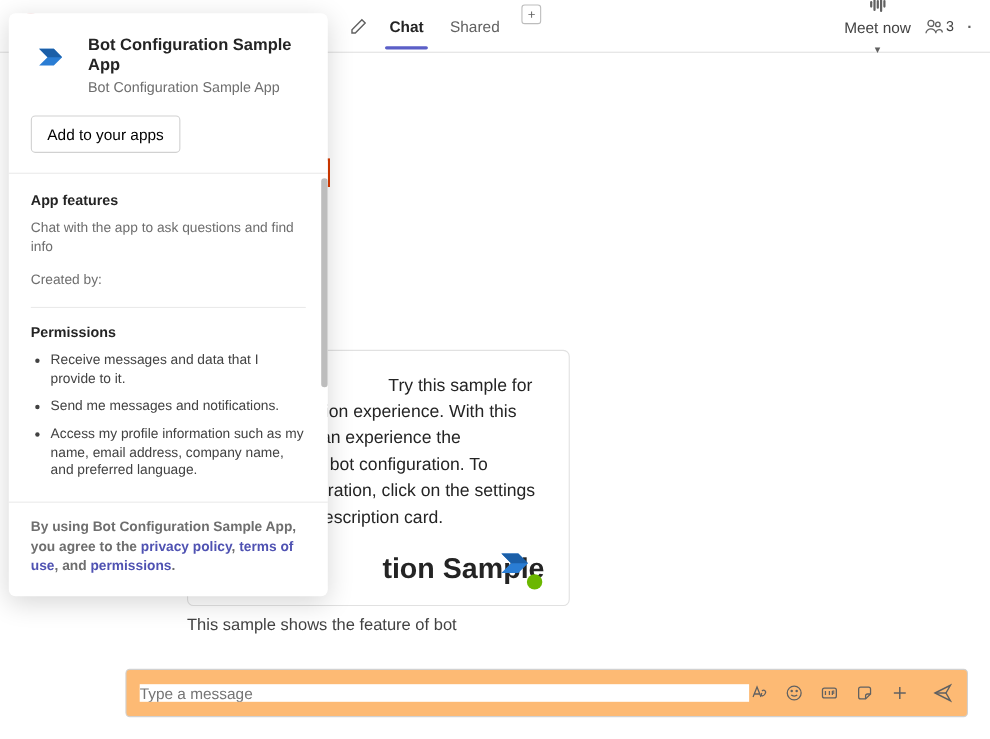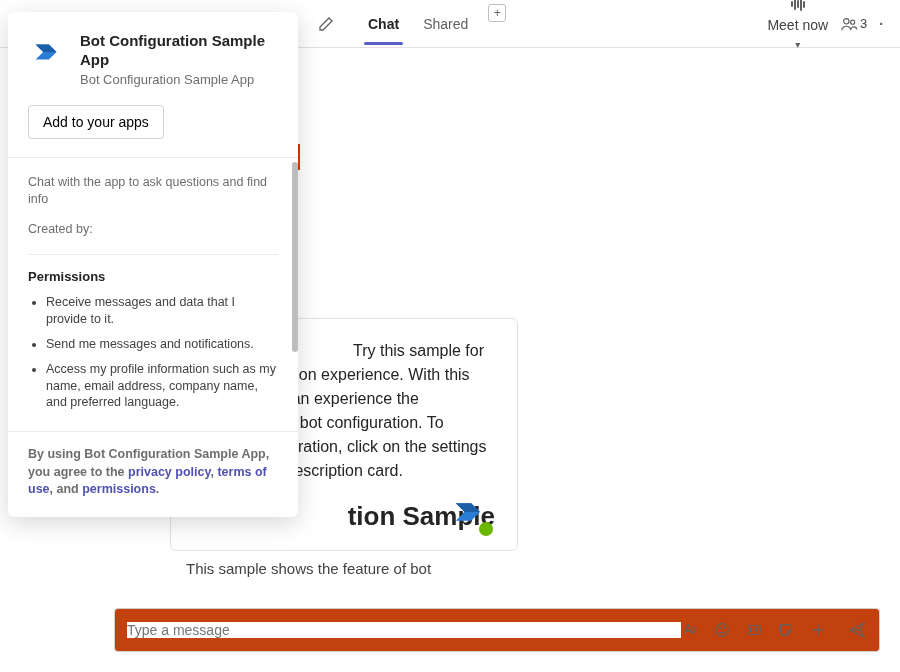--- a/index.html
+++ b/index.html
@@ -45,40 +45,40 @@
     .bot-avatar { width: 32px; height: 32px; border-radius: 4px; background: #fff; border: 1px solid #e1e1e1; display: flex; align-items: center; justify-content: center; }
     .added-text { font-size: 13px; color: #616161; }
     .added-text a { color: #4f52b2; text-decoration: underline; }
 
     .card { position: absolute; top: 270px; left: 170px; width: 348px; border: 1px solid #e1e1e1; border-radius: 6px; background: #fff; padding: 20px 22px 18px; }
     .card-text { font-size: 16px; line-height: 1.5; color: #242424; margin-bottom: 18px; }
     .card-title { font-weight: 600; font-size: 26px; text-align: right; }
     .card-logo-wrap { position: absolute; right: 26px; bottom: 16px; }
     .card-logo-wrap .check { position: absolute; bottom: -2px; right: -2px; width: 14px; height: 14px; background: #6bb700; border-radius: 50%; }
 
-    .thread-text { position: absolute; top: 512px; left: 170px; font-size: 15px; color: #424242; margin-left: 16px; }
-
-    .compose { position: absolute; bottom: 20px; left: 114px; right: 20px; height: 44px; border: 1px solid #d1d1d1; border-radius: 4px; display: flex; align-items: center; padding: 0 12px; background: #c2410c; }
+    .thread-text { position: absolute; top: 512px; left: 170px; font-size: 15px; color: #424242; }
+
+    .compose { position: absolute; bottom: 20px; left: 114px; right: 20px; height: 44px; border: 1px solid #d1d1d1; border-radius: 4px; display: flex; align-items: center; padding: 0 12px; background: #fdba74; }
     .compose input { border: none; outline: none; flex: 1; font-size: 14px; color: #616161; }
     .compose-icons { display: flex; gap: 14px; align-items: center; color: #616161; }
     .compose-icons span { cursor: pointer; display: inline-flex; }
     .send-btn { margin-left: 6px; cursor: pointer; }
     svg { display: block; }
   </style>
 </head>
 <body>
 
 <div class="topbar">
   <div class="topbar-avatar"></div>
   <span class="edit-icon" style="margin-left:270px">
     <svg viewBox="0 0 16 16" fill="none" stroke="currentColor" stroke-width="1.3">
         <path d="M11 2l3 3-9 9H2v-3l9-9z"></path>
       </svg>
   </span>
-  <div class="tabs" style="margin-left:22px">
+  <div class="tabs" style="margin-left:8px">
     <div class="tab active">Chat</div>
     <div class="tab">Shared</div>
     <div class="plus-tab">+</div>
   </div>
   <div class="topbar-right">
     <div class="meet-btn">
       <span class="meet-wave">
         <span style="height:6px"></span>
           <span style="height:12px"></span>
           <span style="height:8px"></span>
@@ -109,20 +109,21 @@
       </svg>
     </div>
     <div>
       <div class="app-title">Bot Configuration Sample App</div>
       <div class="app-sub">Bot Configuration Sample App</div>
     </div>
   </div>
   <button class="add-btn">Add to your apps</button>
   <div class="popover-body">
     <div class="scrollbar-thumb-fake"></div>
+    <div class="section-h">App features</div>
     <div class="muted">Chat with the app to ask questions and find info</div>
     <div class="muted" style="margin-top:12px">Created by:</div>
     <div class="divider"></div>
     <div class="section-h">Permissions</div>
     <ul class="perm-list">
       <li>Receive messages and data that I provide to it.</li>
       <li>Send me messages and notifications.</li>
       <li>Access my profile information such as my name, email address, company name, and preferred language.</li>
 
     </ul>

